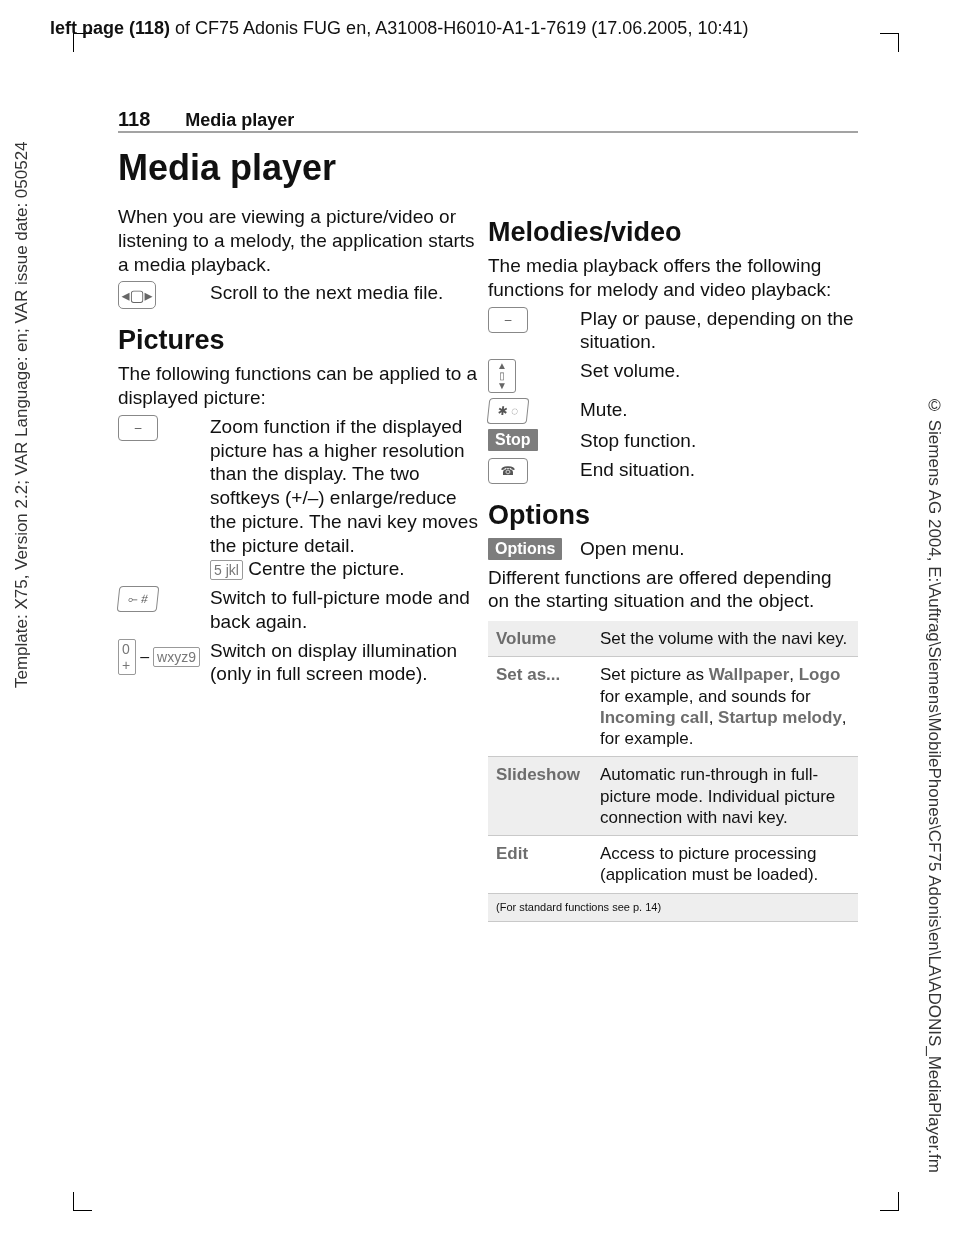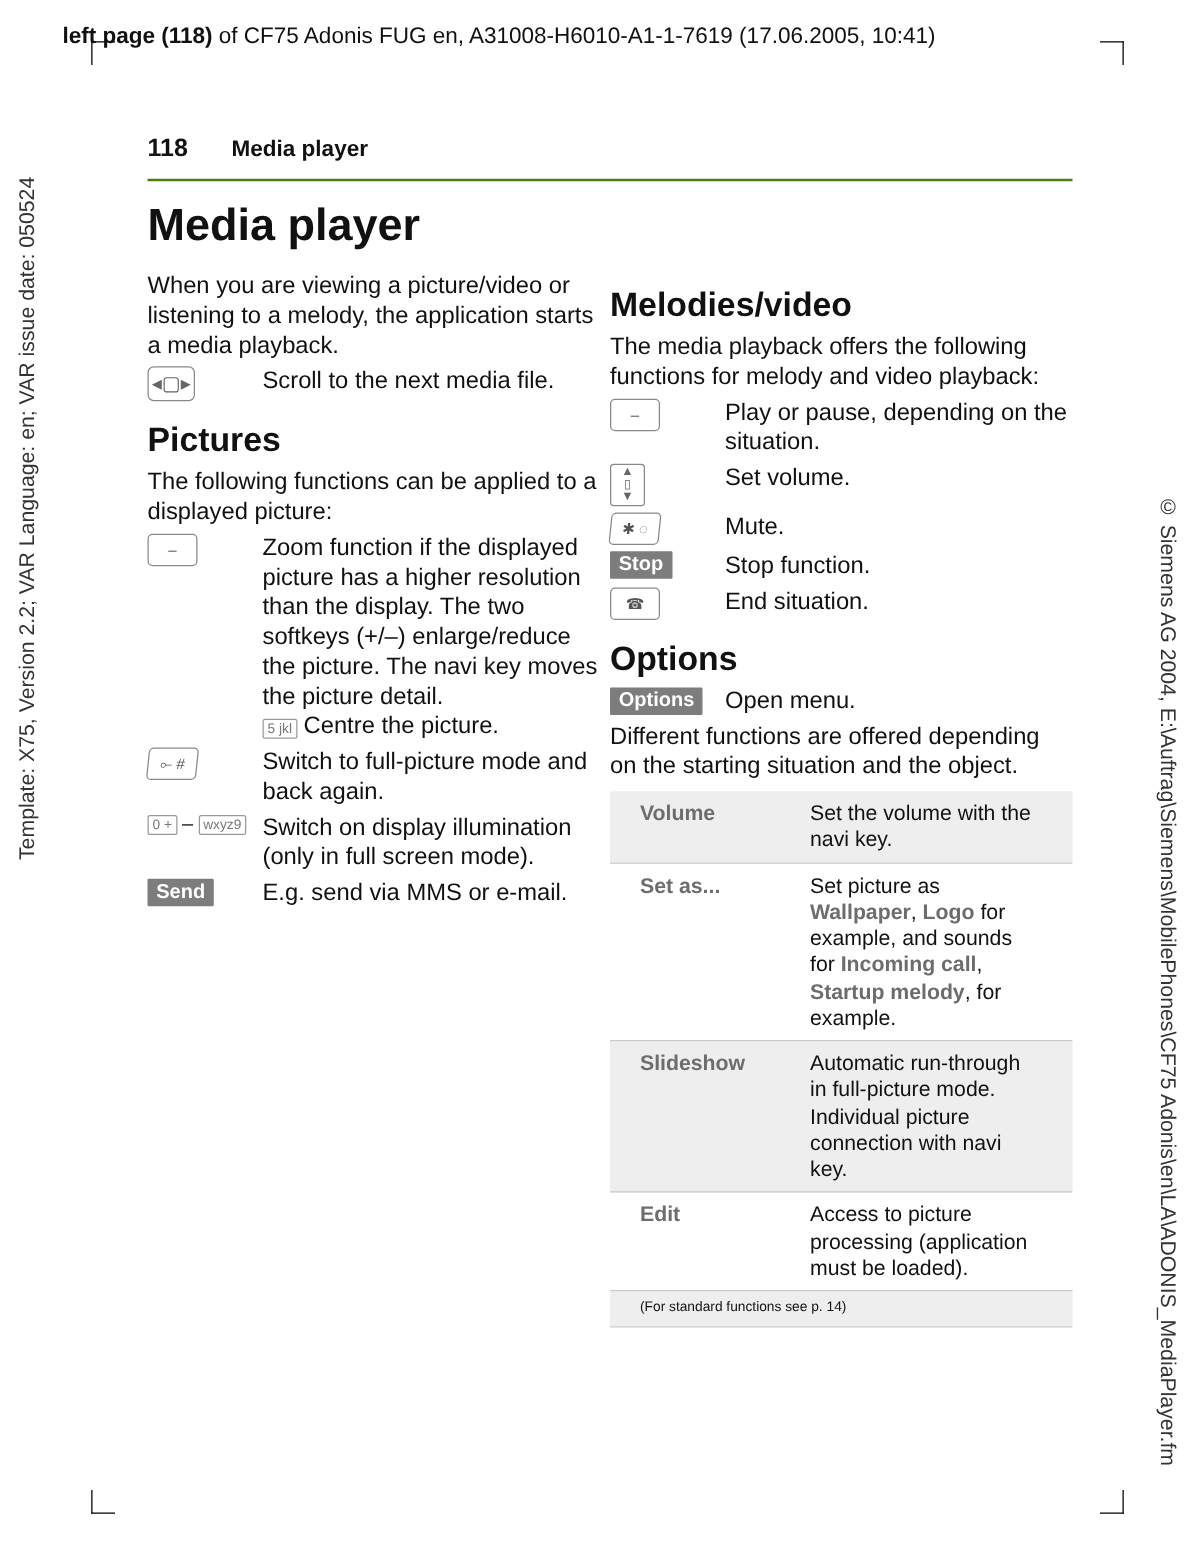--- a/index.html
+++ b/index.html
@@ -13,21 +13,21 @@
   border-bottom:1px solid #000}
 
 #header{position:absolute;left:50px;top:18px;font-weight:bold;font-size:18px}
 #left-side{position:absolute;left:12px;top:38px;writing-mode:vertical-rl;
   text-orientation:mixed;font-size:17px;color:#333;transform:rotate(180deg);
   transform-origin:center;height:650px}
 #right-side{position:absolute;right:10px;bottom:50px;writing-mode:vertical-rl;
   font-size:17px;color:#333;height:800px}
 
 .page{position:absolute;left:118px;top:108px;width:740px}
-.runhead{border-bottom:2px solid #4d7c0f;padding-bottom:12px;margin-bottom:14px;
+.runhead{border-bottom:2px solid #a3a3a3;padding-bottom:0;margin-bottom:14px;
   font-size:18px}
 .runhead b{font-weight:bold;font-size:20px;margin-right:30px}
 h1{font-size:36px;font-weight:bold;margin:6px 0 12px 0}
 h2{font-size:27px;font-weight:bold;margin:16px 0 6px 0}
 p{font-size:19px;line-height:1.25;margin:4px 0}
 .cols{display:flex;}
 .col{flex:1;min-width:0}
 
 .row{display:flex;gap:10px;margin:5px 0;align-items:flex-start}
 .ico{flex:0 0 82px;display:flex;align-items:center;gap:4px}
@@ -39,25 +39,25 @@
   color:#555;min-width:32px;height:24px;padding:0 3px}
 .skey{display:inline-flex;align-items:center;justify-content:center;
   background:#7d7d7d;color:#fff;font-weight:bold;font-size:16px;
   padding:2px 7px;border-radius:1px}
 .navi{width:36px;height:26px;border:1px solid #888;border-radius:5px;
   display:inline-flex;align-items:center;justify-content:center;color:#666}
 .vol{width:26px;height:32px;border:1px solid #888;border-radius:3px;
   display:inline-flex;flex-direction:column;align-items:center;
   justify-content:center;font-size:10px;color:#666;line-height:1}
 .thin{transform:skewX(-6deg)}
-.mini{border:1px solid #999;font-size:11px;padding:1px 3px;border-radius:2px;
+.mini{border:1px solid #999;font-size:14px;padding:1px 3px;border-radius:2px;
   color:#777}
 
 table.opts{width:100%;border-collapse:collapse;font-size:17px;margin-top:8px}
-table.opts td{padding:7px 24px;vertical-align:top;line-height:1.25}
+table.opts td{padding:7px 8px;vertical-align:top;line-height:1.25}
 table.opts tr{border-bottom:1px solid #c9c9c9}
 table.opts td.k{width:88px;font-weight:bold;color:#6d6d6d}
 .gr{color:#6d6d6d;font-weight:bold}
 .footnote td{font-size:11px}
 tr.shade{background:#eeeeee}
 </style>
 </head>
 <body>
 
 <div class="crop tl"></div>
@@ -114,26 +114,20 @@
 
       <div class="row">
         <span class="ico" style="flex-basis:82px">
           <span class="mini">0 +</span>
           <span>–</span>
           <span class="mini">wxyz9</span>
         </span>
         <p>Switch on display illumination (only in full screen mode).</p>
       </div>
 
-      <div class="row">
-        <span class="ico">
-            <span class="skey">Send</span>
-          </span>
-        <p>E.g. send via MMS or e-mail.</p>
-      </div>
     </div>
 
     <div class="col">
       <h2>Melodies/video</h2>
       <p>The media playback offers the following functions for melody and video playback:</p>
 
       <div class="row">
         <span class="ico">
             <span class="key">–</span>
           </span>

